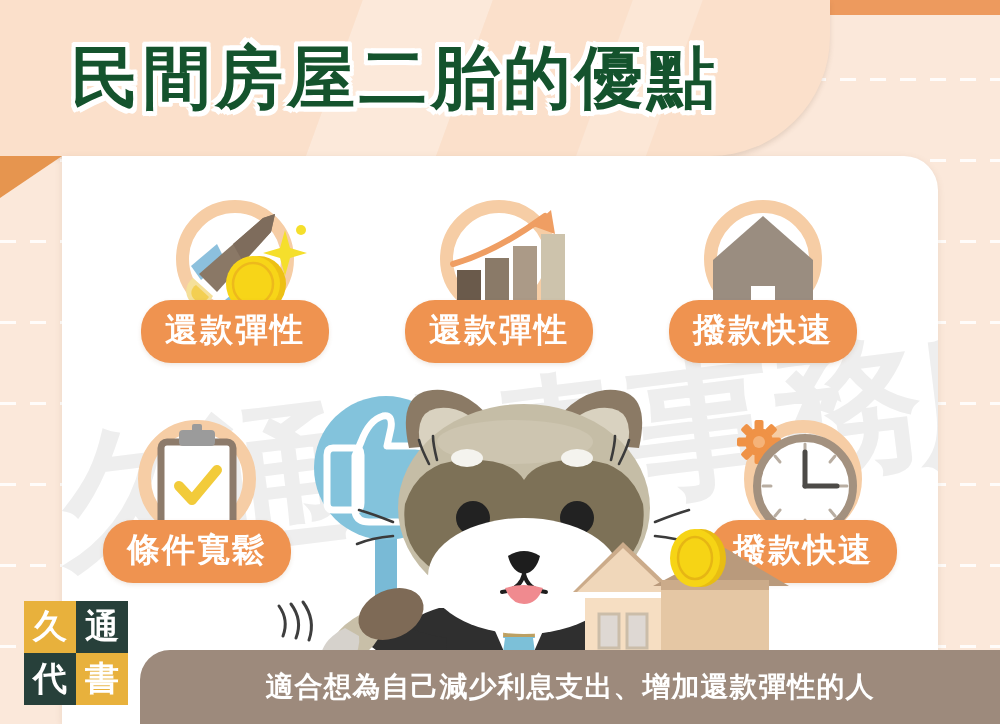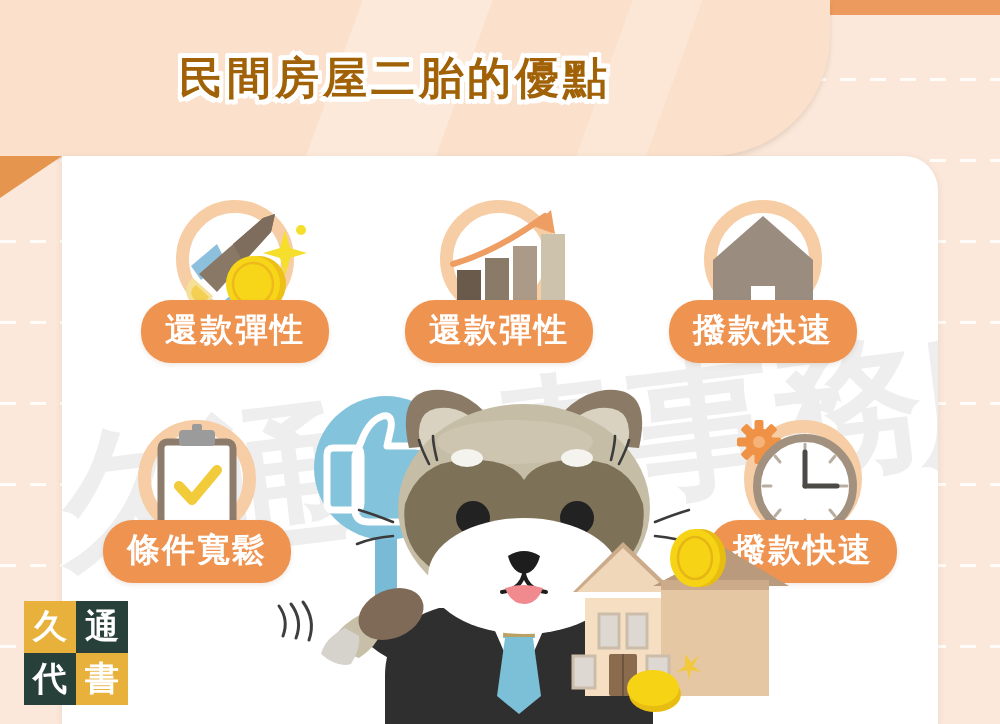--- a/index.html
+++ b/index.html
@@ -25,21 +25,21 @@
   .top-orange-bar{position:absolute;left:493px;top:0;width:507px;height:15px;background:#ed9a5e;}
   .header{position:absolute;left:0;top:0;width:830px;height:156px;
     background:#fbe0cb;border-bottom-right-radius:120px;
     box-shadow:0 3px 5px rgba(120,90,60,.16);overflow:hidden;}
   .header .sheen{position:absolute;top:-40px;left:330px;width:130px;height:260px;
     background:rgba(255,255,255,.30);transform:skewX(-20deg);}
   .header .sheen2{position:absolute;top:-40px;left:600px;width:70px;height:260px;
     background:rgba(255,255,255,.22);transform:skewX(-20deg);}
   .title{position:absolute;left:0;top:0;width:830px;height:156px;
     display:flex;align-items:center;justify-content:center;
-    font-size:44px;font-weight:bold;letter-spacing:4px;color:#a16207;
+    font-size:68px;font-weight:bold;letter-spacing:4px;color:#14532d;
     text-shadow:
       -4px -4px 0 #fff, 4px -4px 0 #fff, -4px 4px 0 #fff, 4px 4px 0 #fff,
       -4px 0 0 #fff, 4px 0 0 #fff, 0 -4px 0 #fff, 0 4px 0 #fff,
       -3px -5px 0 #fff, 3px -5px 0 #fff, -3px 5px 0 #fff, 3px 5px 0 #fff;
     padding-right:40px;box-sizing:border-box;}
   .ribbon-fold{position:absolute;left:0;top:156px;width:0;height:0;
     border-left:62px solid #e6954f;border-bottom:42px solid transparent;}
 
   
   .card{position:absolute;left:62px;top:156px;width:876px;height:568px;
@@ -299,20 +299,23 @@
           <ellipse cx="438" cy="182" rx="17" ry="21" fill="none" stroke="#e6b614" stroke-width="2.5"></ellipse>
           <ellipse cx="398" cy="318" rx="26" ry="18" fill="#e8bd12"></ellipse>
           <ellipse cx="396" cy="312" rx="26" ry="18" fill="#f6d415"></ellipse>
           <path d="M428 278 l6 8 l8 -6 l-6 10 l8 6 l-10 -2 l-2 10 l-2 -10 l-10 2 l8 -6 z" fill="#f2c93c"></path>
         </g>
       </svg>
     </div>
 
   </div>
 
+  <div class="footer">
+    <span>適合想為自己減少利息支出、增加還款彈性的人</span>
+  </div>
 
   <div class="logo">
     <div class="lg-y">久</div>
     <div class="lg-g">通</div>
     <div class="lg-g">代</div>
     <div class="lg-y">書</div>
   </div>
 
 </div>
 

